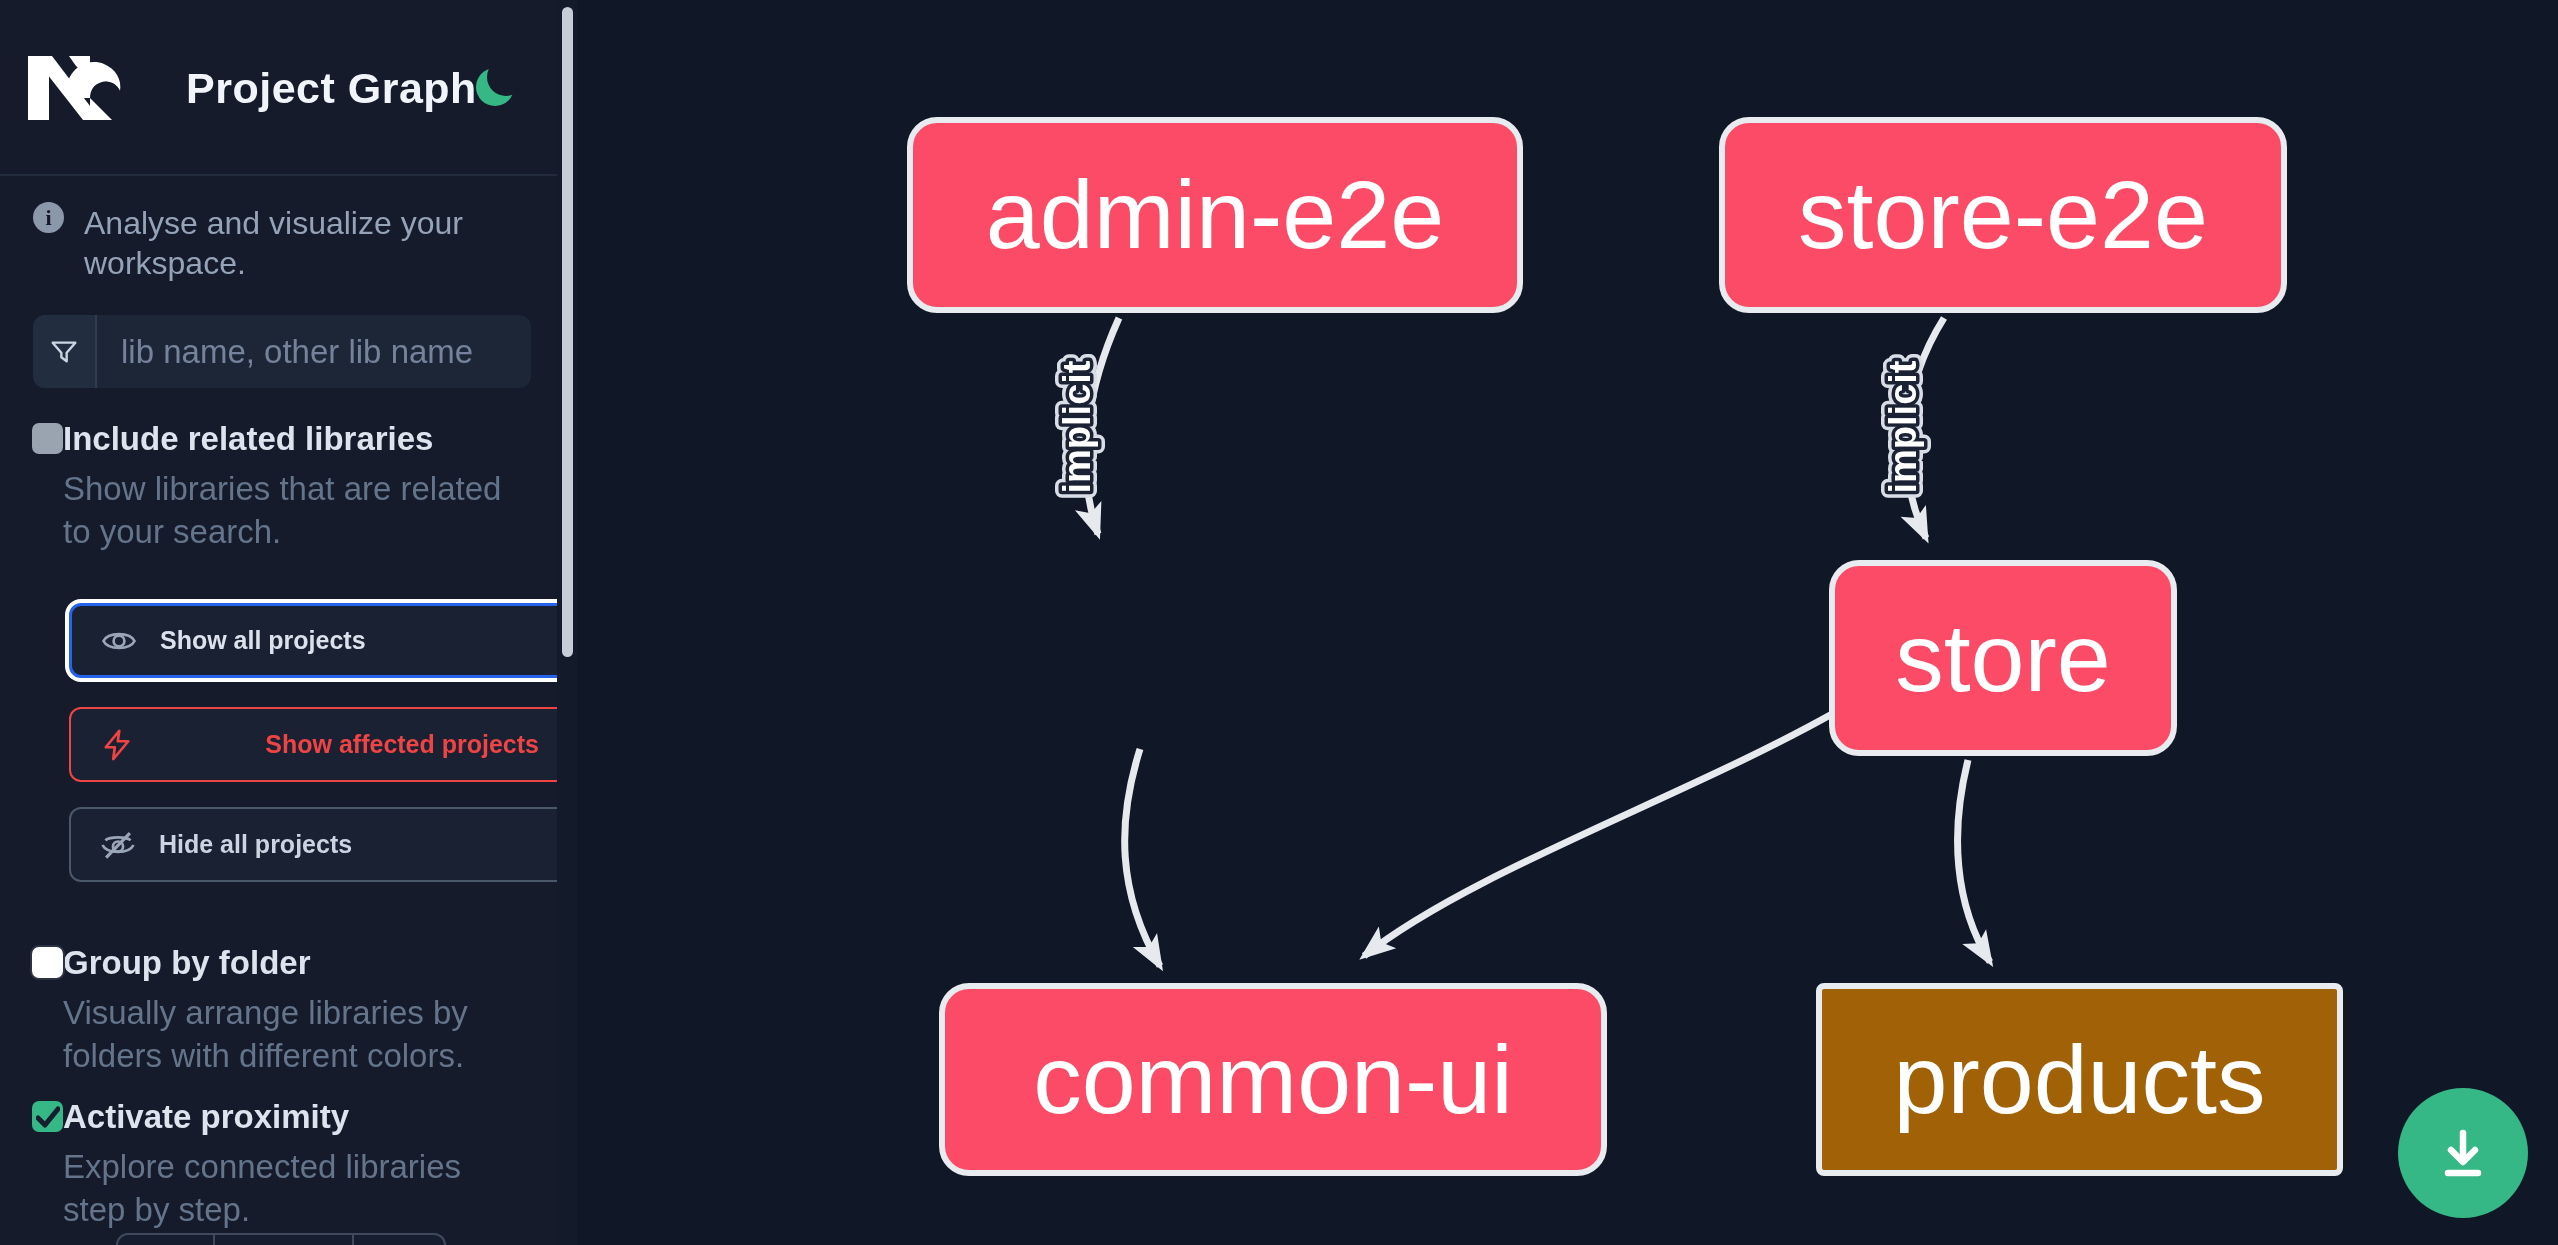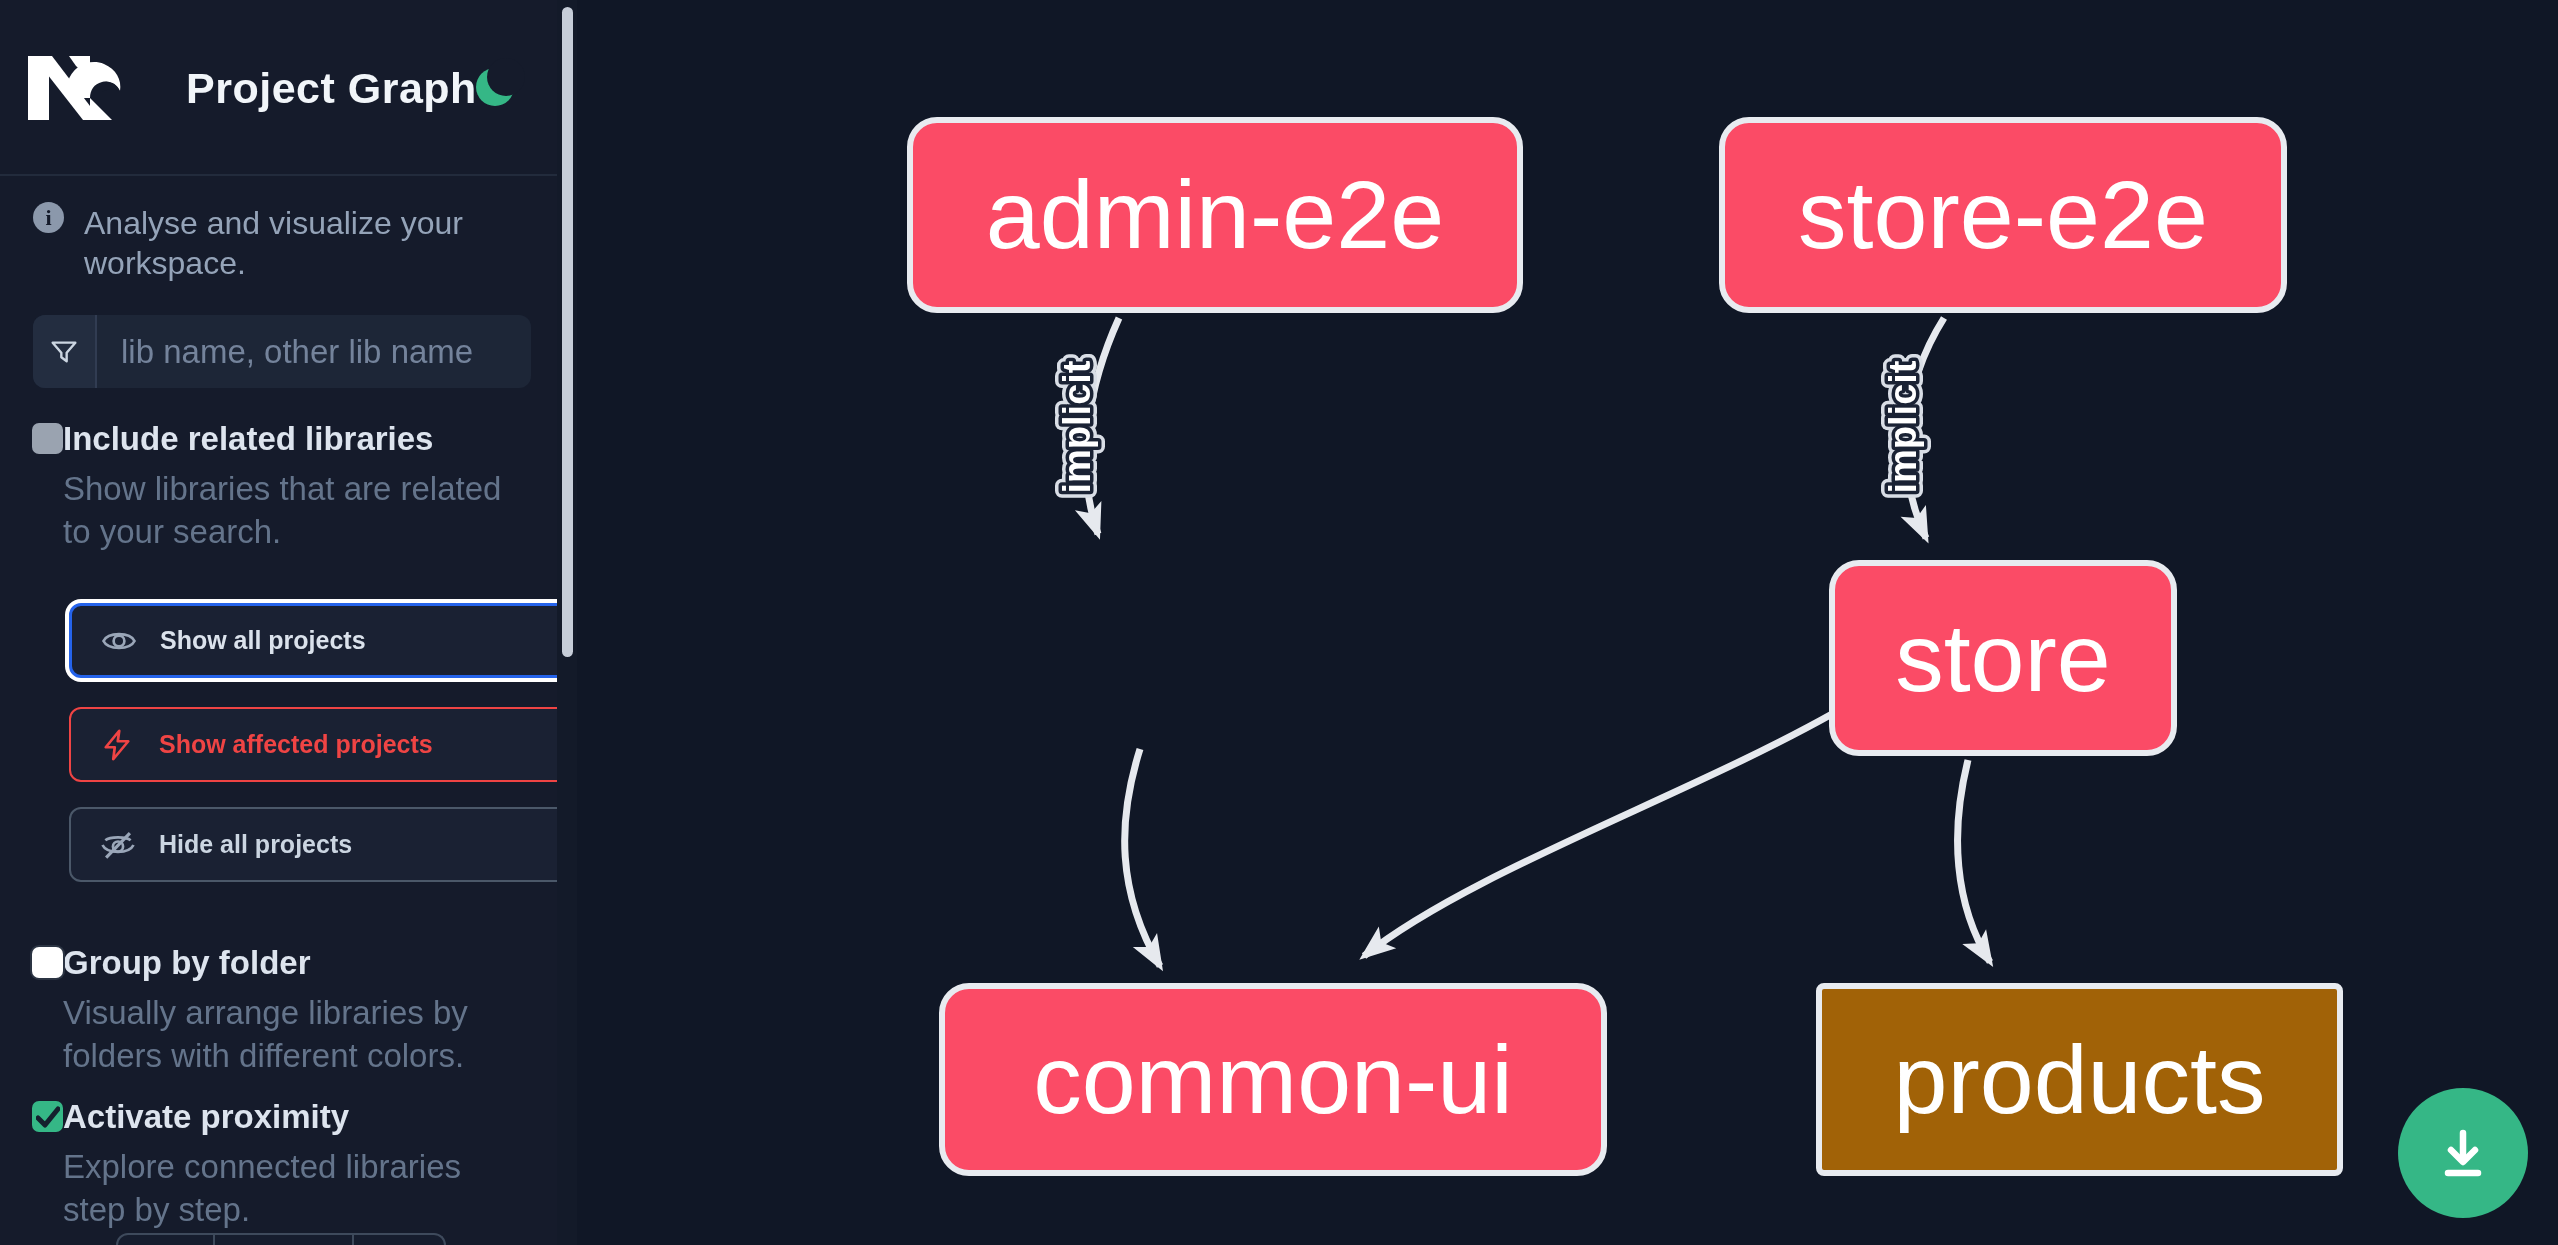--- a/index.html
+++ b/index.html
@@ -164,21 +164,21 @@
   <button class="action-btn btn-focused" style="top:603px;">
     <span class="abtn-icon">
       <svg width="38" height="38" viewBox="0 0 24 24" fill="none" stroke="#9aa6b8" stroke-width="1.7">
         <path d="M2.2 12 C5 6.2 19 6.2 21.8 12 C19 17.8 5 17.8 2.2 12 Z"></path>
         <circle cx="12" cy="12" r="3.4"></circle>
       </svg>
     </span>
     <span>Show all projects</span>
   </button>
 
-  <button class="action-btn btn-red" style="top:707px;">
+  <button class="action-btn btn-red" style="top:707px;justify-content:space-between;">
     <span class="abtn-icon">
       <svg width="36" height="36" viewBox="0 0 24 24" fill="none" stroke="#ef4444" stroke-width="1.8" stroke-linejoin="round">
         <path d="M13.5 2.5 L4.5 13.5 H10.5 L9.5 21.5 L19.5 9.5 H12.5 Z"></path>
       </svg>
     </span>
     <span>Show affected projects</span>
   </button>
 
   <button class="action-btn btn-plain" style="top:807px;">
     <span class="abtn-icon">

